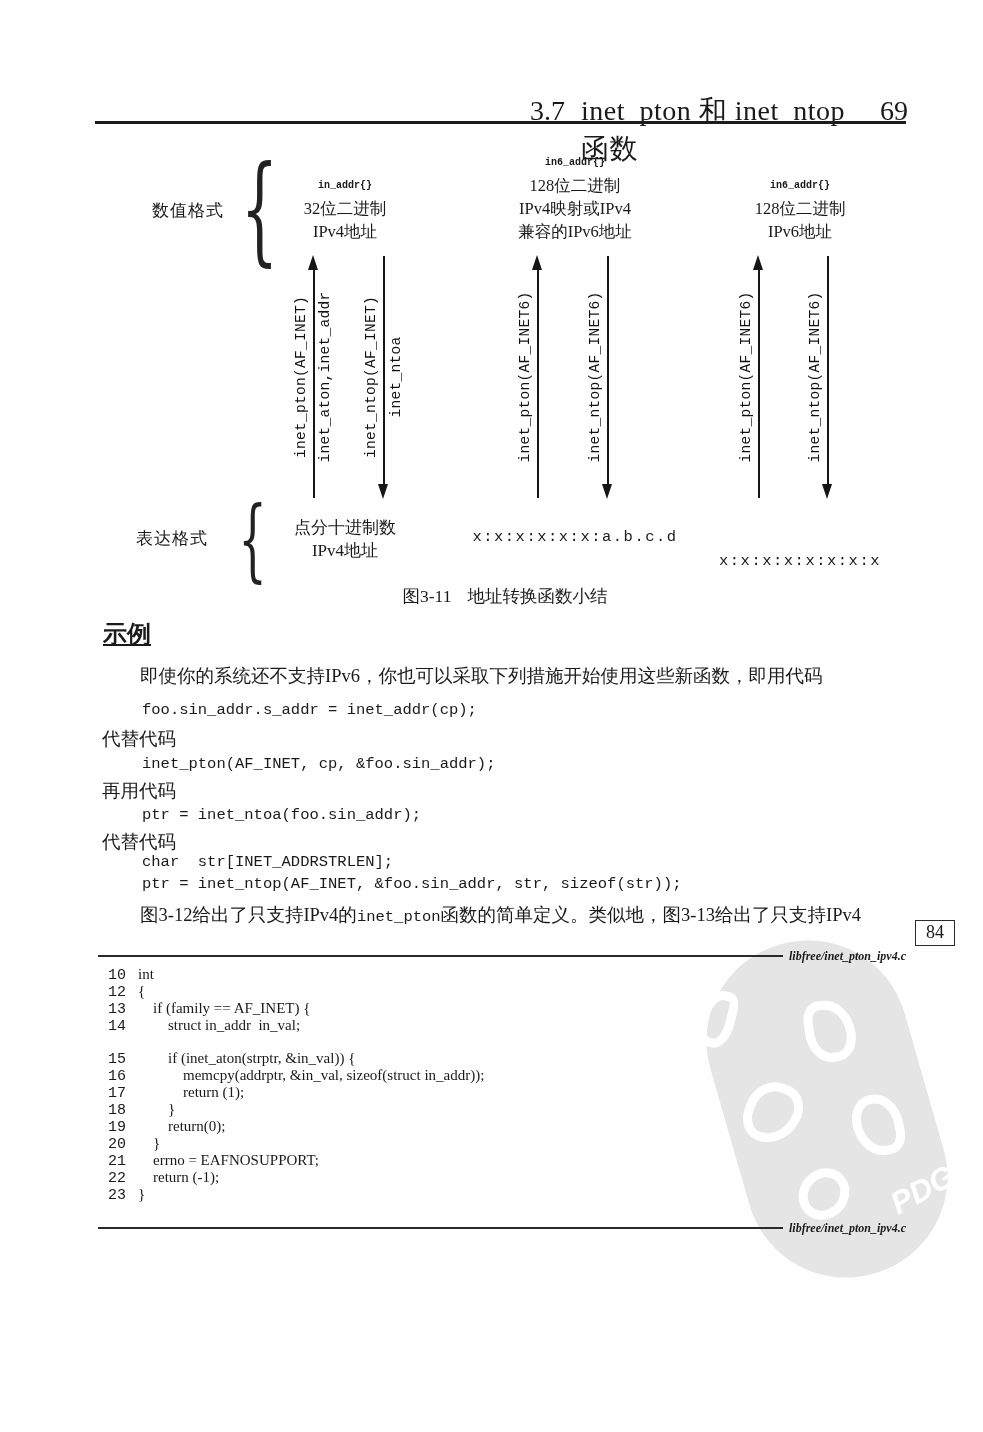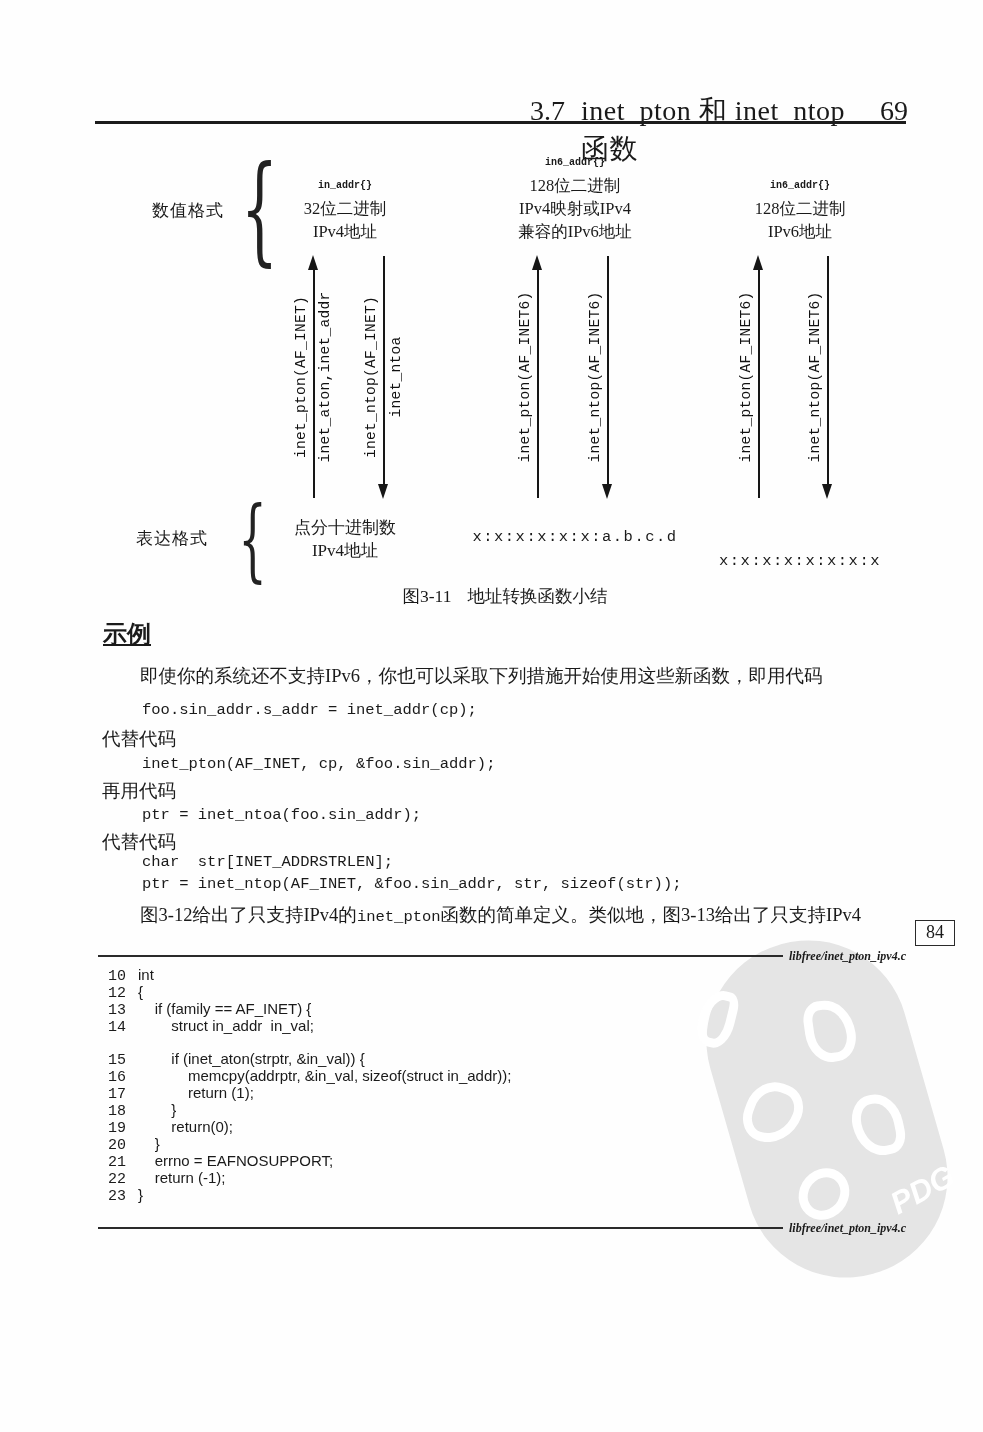--- a/index.html
+++ b/index.html
@@ -68,21 +68,21 @@
   .filerow { left:98px; width:808px; display:flex; align-items:center; height:20px; }
   .filerow .rule { flex:1; height:2px; background:#2a2a2a; }
   .filerow .fname { margin-left:6px; font-style:italic; font-weight:600; font-size:12px;
                     font-family:"Liberation Serif","DejaVu Serif",serif; }
   .filerow.toprow { top:946px; }
   .filerow.botrow { top:1218px; }
   .listing { top:966px; left:98px; width:808px; }
   .cl { display:flex; height:16.9px; align-items:baseline; }
   .cl .lno { width:28px; text-align:right; margin-right:12px;
              font-family:"Liberation Mono","DejaVu Sans Mono",monospace; font-size:15px; }
-  .cl .cc  { font-family:Liberation Sans, sans-serif; font-size:15px;
+  .cl .cc  { font-family:Liberation Serif, serif; font-size:15px;
              white-space:pre; }
   .cap12 { top:1242px; left:500px; transform:translateX(-50%); font-size:17.5px;
            white-space:nowrap; }
   .cap12 .capno { margin-right:16px; }
 
   
   .wm-blob { left:726px; top:938px; width:202px; height:342px; background:#e5e5e5;
              border-radius:100px; transform:rotate(-16deg); }
   .seal { position:absolute; border:9px solid #ffffff; }
   .seal.s1 { left:699px; top:990px;  width:36px; height:58px; border-radius:60% 30% 50% 45%; transform:rotate(14deg); }

